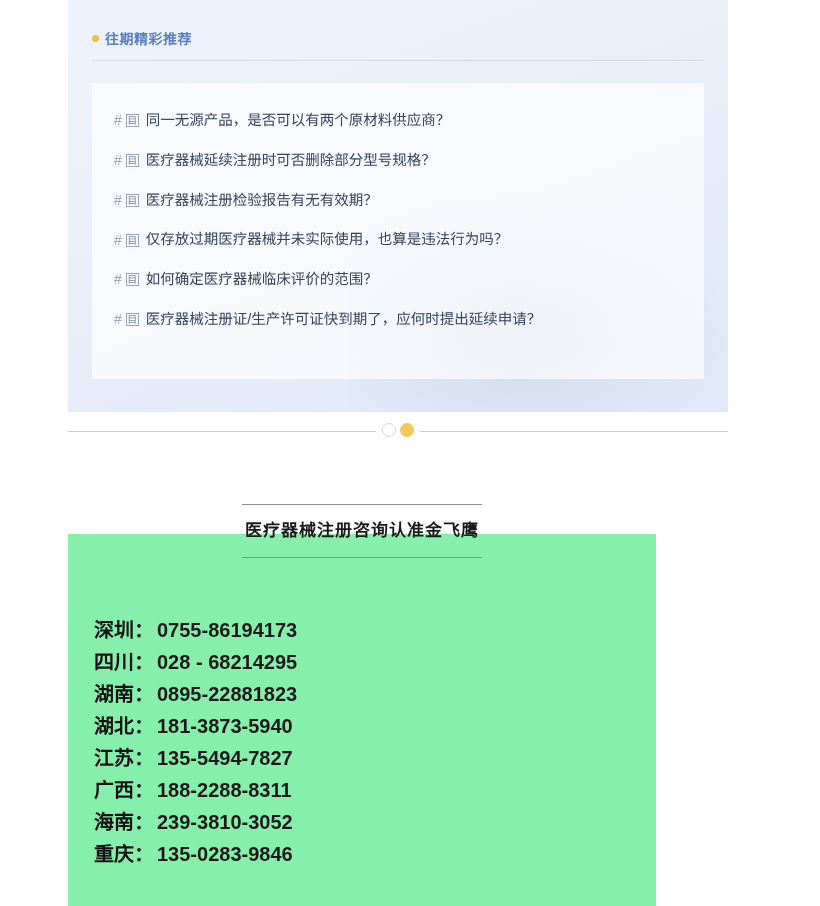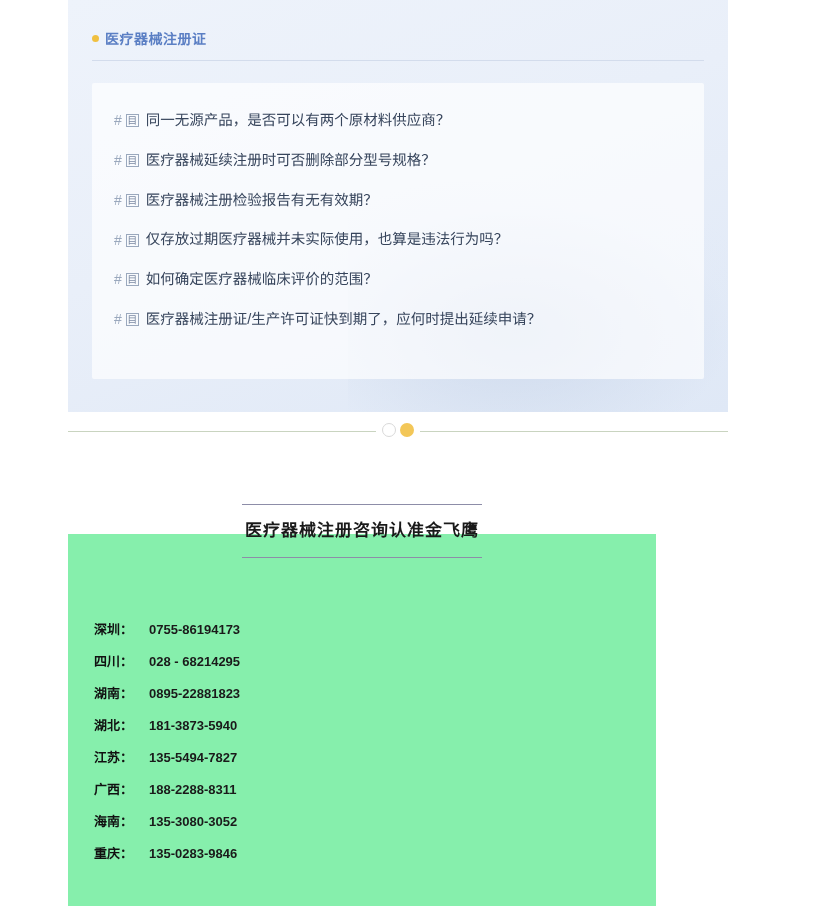--- a/index.html
+++ b/index.html
@@ -181,21 +181,21 @@
 
   .contact-list {
     position: absolute;
     left: 26px;
     top: 80px;
     width: 400px;
   }
   .contact-row {
     display: flex;
     align-items: center;
-    font-size: 13px;
+    font-size: 20px;
     line-height: 32px;
     color: #1a1a1a;
     white-space: nowrap;
   }
   .contact-city {
     font-weight: bold;
     color: #111111;
     min-width: 52px;
   }
   .contact-phone {
@@ -204,21 +204,21 @@
     margin-left: 3px;
   }
 </style>
 </head>
 <body>
 
 <div class="rec-wrap">
 
   <div class="rec-header">
     <span class="rec-dot"></span>
-    <span class="rec-title">医疗器械注册证</span>
+    <span class="rec-title">往期精彩推荐</span>
   </div>
 
   <div class="rec-list">
 
     <div class="rec-item">
       <span class="rec-hash">#</span>
       <span class="rec-badge">目</span>
       <span class="rec-text">同一无源产品，是否可以有两个原材料供应商？</span>
     </div>
 
@@ -299,21 +299,21 @@
       <span class="contact-phone">135-5494-7827</span>
     </div>
 
     <div class="contact-row">
       <span class="contact-city">广西：</span>
       <span class="contact-phone">188-2288-8311</span>
     </div>
 
     <div class="contact-row">
       <span class="contact-city">海南：</span>
-      <span class="contact-phone">135-3080-3052</span>
+      <span class="contact-phone">239-3810-3052</span>
     </div>
 
     <div class="contact-row">
       <span class="contact-city">重庆：</span>
       <span class="contact-phone">135-0283-9846</span>
     </div>
 
   </div>
 </div>
 

